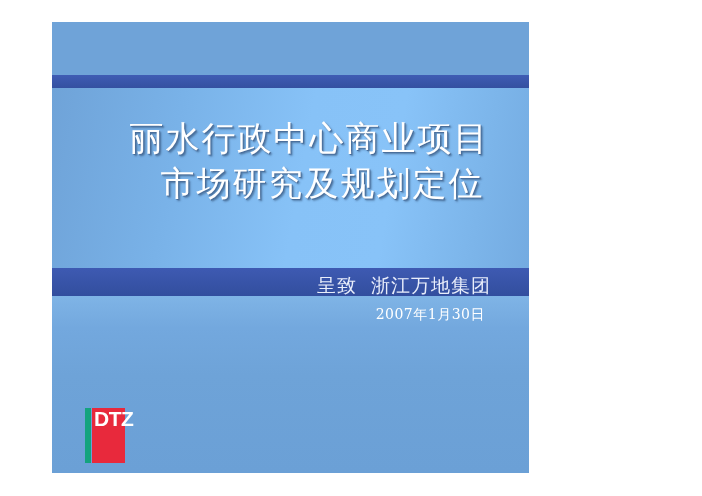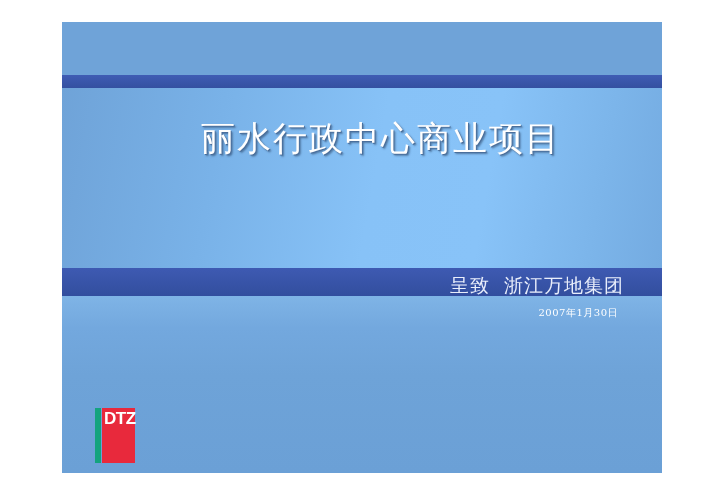--- a/index.html
+++ b/index.html
@@ -18,23 +18,23 @@
   #slide {
     position: relative;
     width: 702px;
     height: 496px;
     background: #ffffff;
   }
 
   
   .panel {
     position: absolute;
-    left: 62px;
+    left: 52px;
     top: 22px;
-    width: 600px;
+    width: 477px;
     height: 451px;
     background: #701a75;
     overflow: hidden;
   }
 
   
   .band-top {
     position: absolute;
     left: 0;
     top: 0;
@@ -127,21 +127,21 @@
     width: 100%;
     height: 177px;
     background: linear-gradient(to bottom, #7fb4e6 0%, #73a8de 18%, #6ea3d8 45%, #6ba0d6 100%);
   }
 
   .date-line {
     position: absolute;
     right: 44px;
     top: 10px;
     font-family: "DejaVu Serif", "Liberation Serif", serif;
-    font-size: 10px;
+    font-size: 14px;
     color: #ffffff;
     letter-spacing: 0.5px;
     white-space: nowrap;
   }
 
   
   .logo {
     position: absolute;
     left: 33px;
     top: 386px;
@@ -163,40 +163,41 @@
     width: 33px;
     height: 55px;
     background: #e8293c;
   }
   .logo-text {
     position: absolute;
     left: 9px;
     top: 1px;
     font-family: "Liberation Sans", sans-serif;
     font-weight: bold;
-    font-size: 17px;
+    font-size: 21px;
     letter-spacing: -0.5px;
     color: #ffffff;
     line-height: 20px;
   }
 </style>
 </head>
 <body>
 
 <div id="slide">
 
   <div class="panel">
 
     <div class="band-top"></div>
 
     <div class="rule-top"></div>
 
     <div class="title-region">
       <div class="title-block">
         <div class="title-line first">丽水行政中心商业项目</div>
+        <div class="title-line second">市场研究及规划定位</div>
       </div>
     </div>
 
     <div class="rule-bottom">
       <div class="client-line">
         <span>呈致</span><span class="sep"></span><span>浙江万地集团</span>
       </div>
     </div>
 
     <div class="band-bottom">

